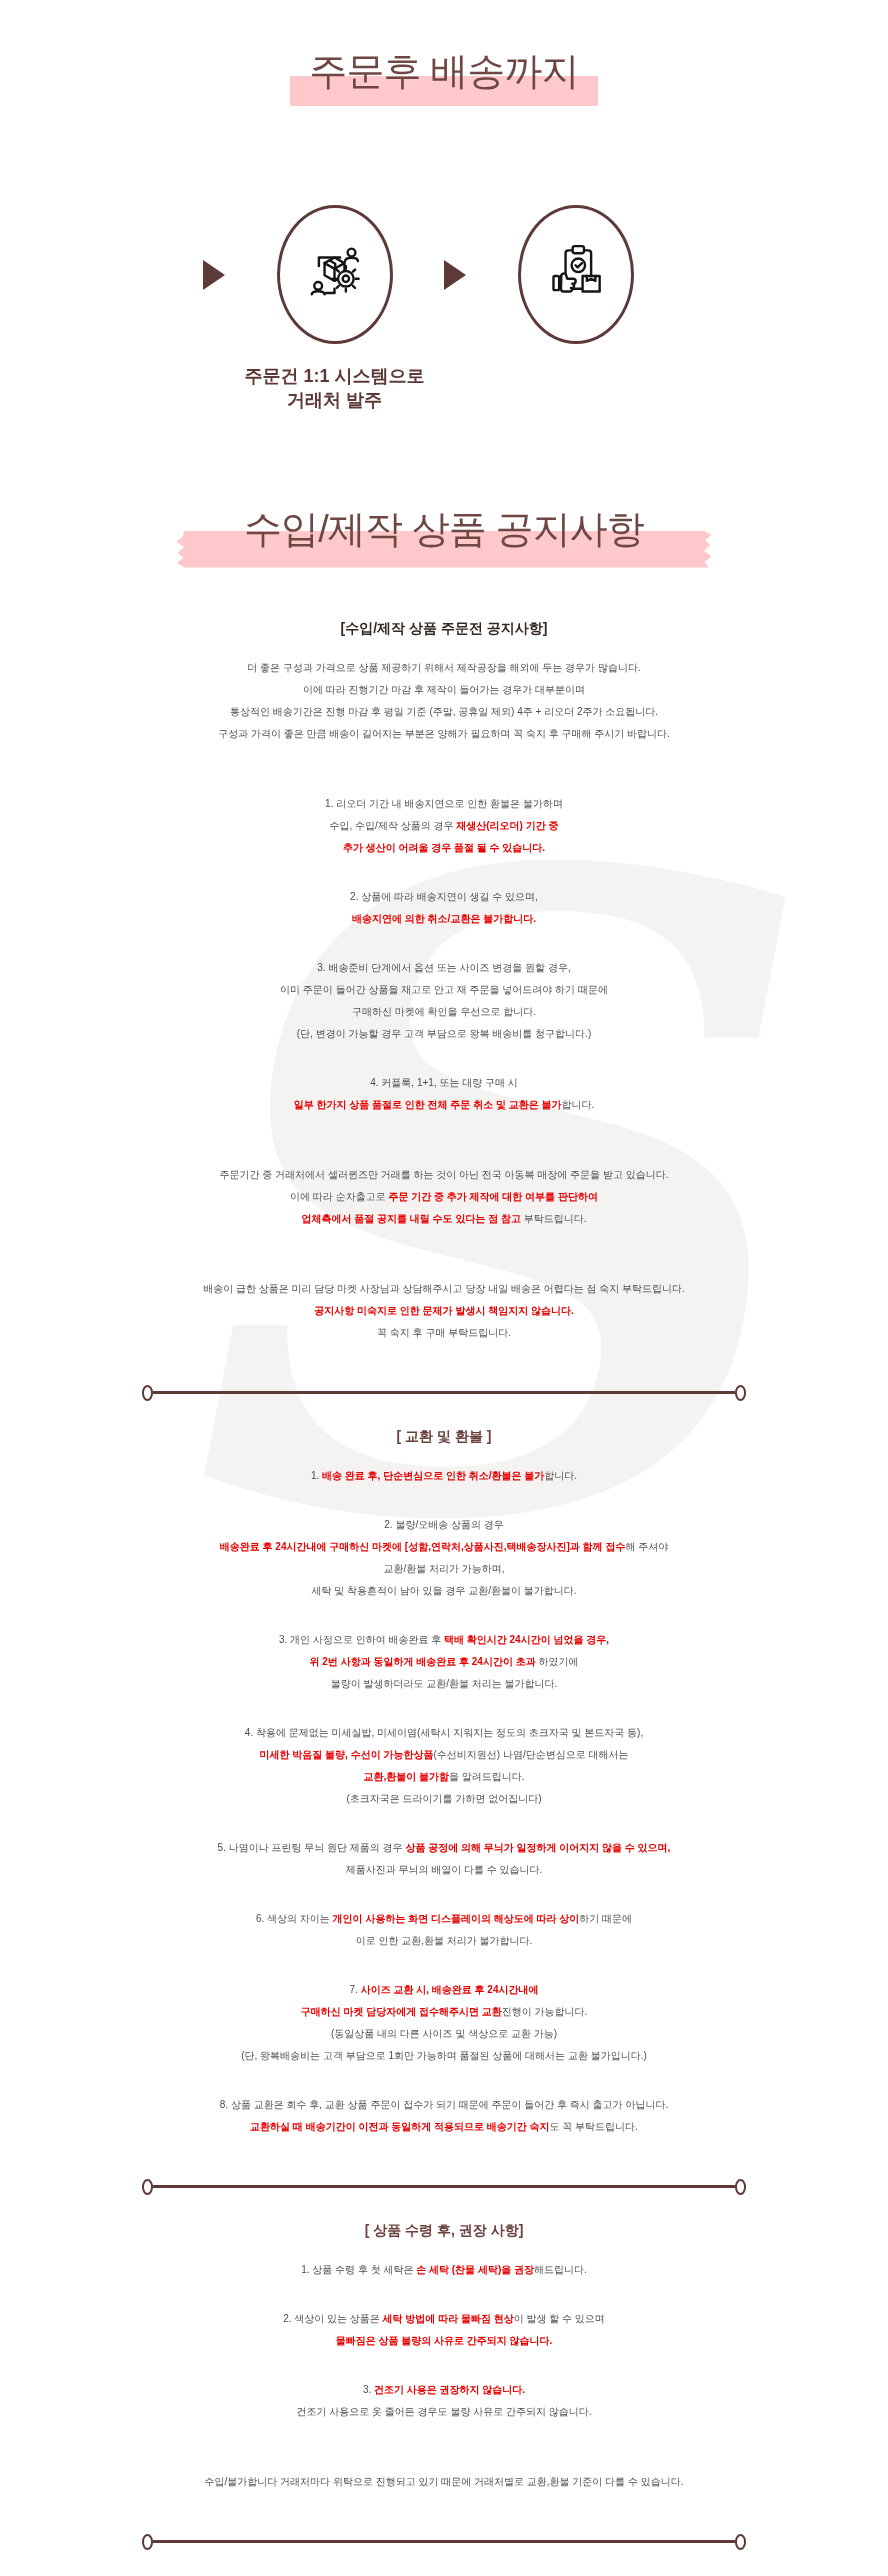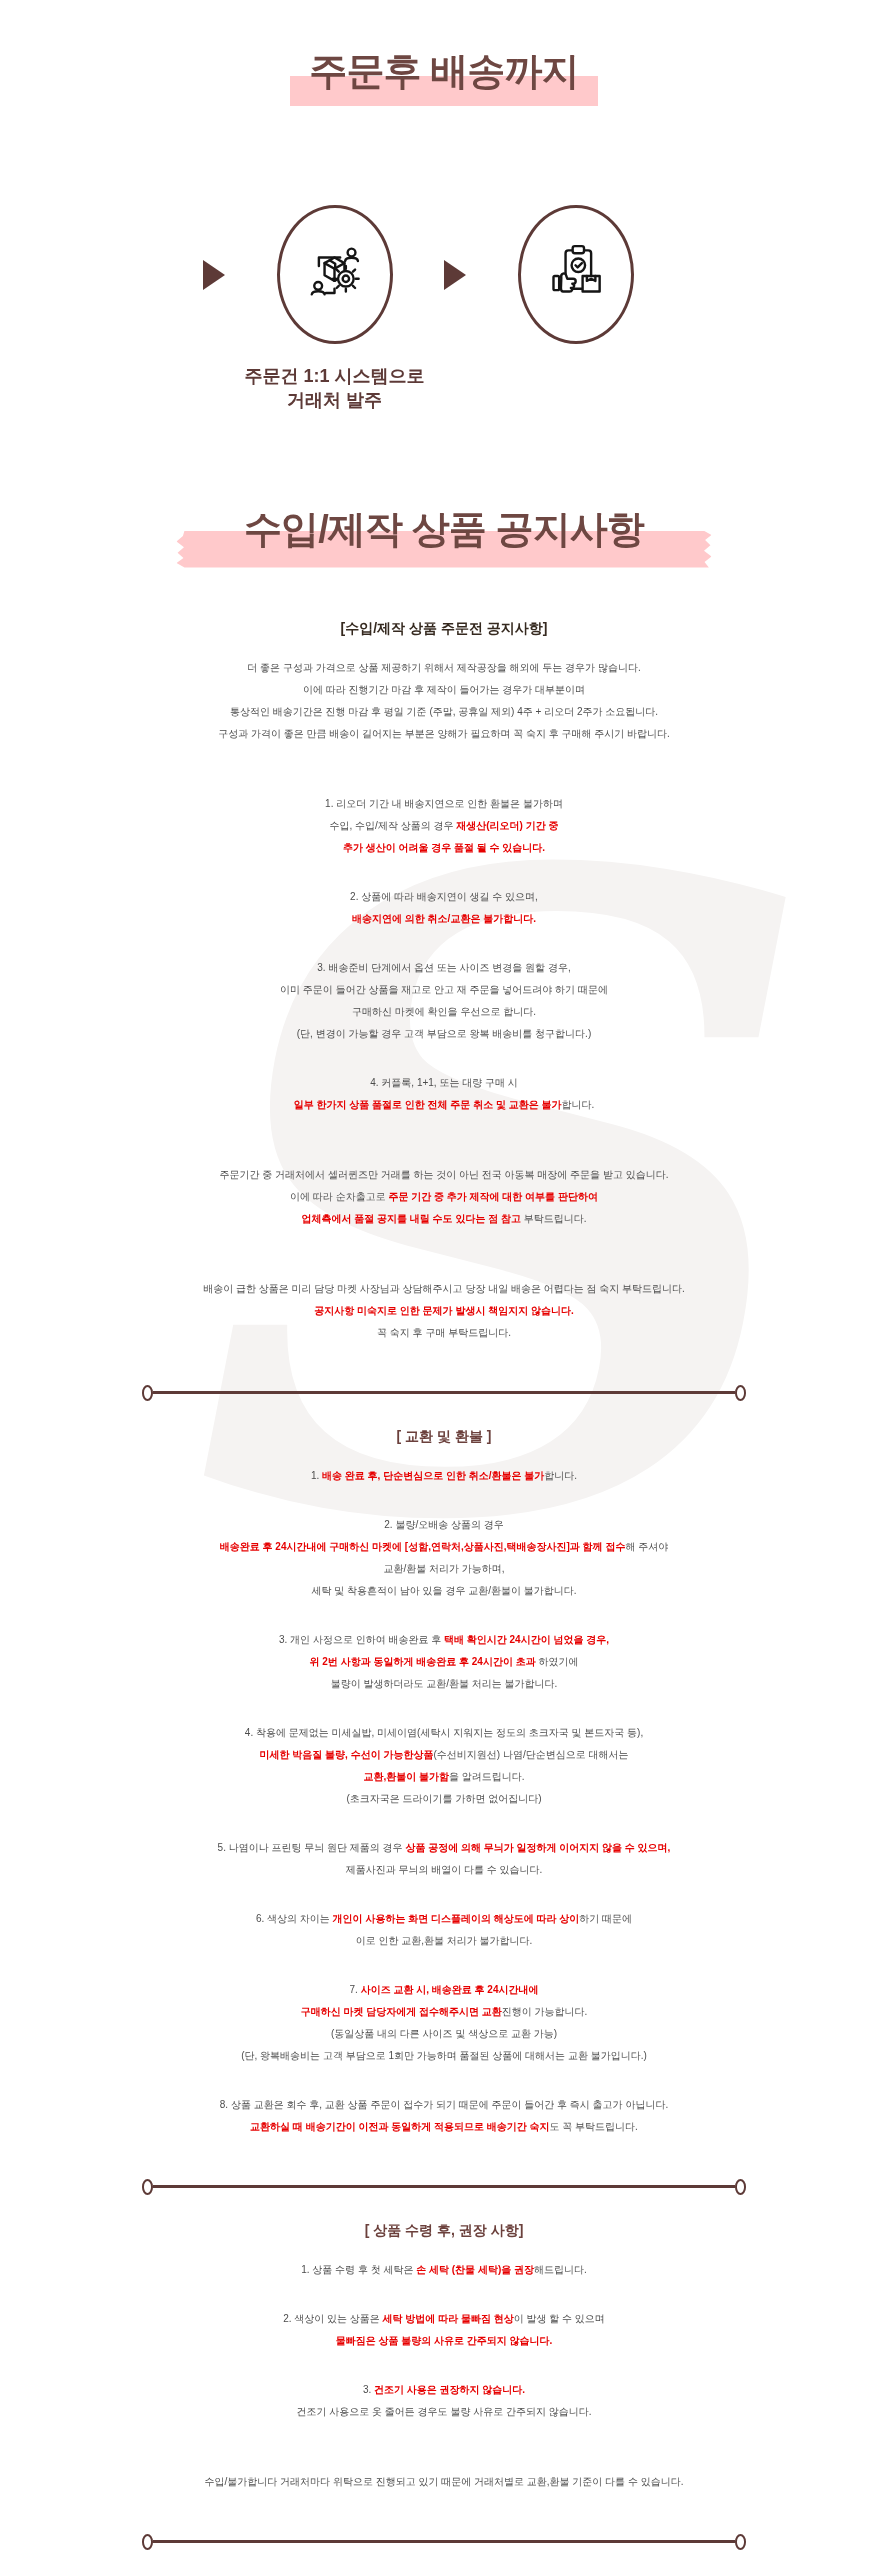--- a/index.html
+++ b/index.html
@@ -4,21 +4,21 @@
 <style>
   html,body{margin:0;padding:0;background:#fff;}
   .page{position:relative;width:888px;height:2576px;margin:0 auto;background:#fff;overflow:hidden;
         font-family:"Liberation Sans","DejaVu Sans",sans-serif;color:#4c4c4c;}
   .watermark{position:absolute;top:764px;left:50%;transform:translateX(-40%);z-index:0;
              font-family:"DejaVu Serif",serif;font-style:italic;font-weight:bold;
              font-size:871px;line-height:1;color:#f5f3f2;user-select:none;pointer-events:none;}
   .content{position:relative;z-index:1;}
 
   
-  .big-title{text-align:center;font-weight:700;font-size:38px;letter-spacing:-0.9px;color:#6e4742;margin:0;}
+  .big-title{text-align:center;font-weight:400;font-size:38px;letter-spacing:-0.9px;color:#6e4742;margin:0;}
   .title1-wrap{padding-top:46px;}
   .hl{position:relative;display:inline-block;padding:0 7px;z-index:0;}
   .hl-bar{position:absolute;left:-12.4px;right:-12.4px;bottom:-9px;height:30px;background:#ffc9cb;z-index:-1;}
   .t2-wrap{position:relative;margin-top:92px;height:68px;}
   .ribbon-bar{position:absolute;left:50%;top:27px;transform:translateX(-50%);width:535px;height:37px;background:#ffc9cb;
     clip-path:polygon(1.5% 0%,98.5% 0%,100% 12%,98.8% 26%,99.8% 40%,98.6% 55%,100% 70%,98.7% 85%,99.5% 100%,1.5% 100%,0% 88%,1.3% 74%,0.2% 60%,1.4% 45%,0% 30%,1.2% 15%);}
   .t2-text{position:relative;z-index:1;}
 
   
   .process{display:flex;justify-content:center;align-items:flex-start;margin-top:108px;}

